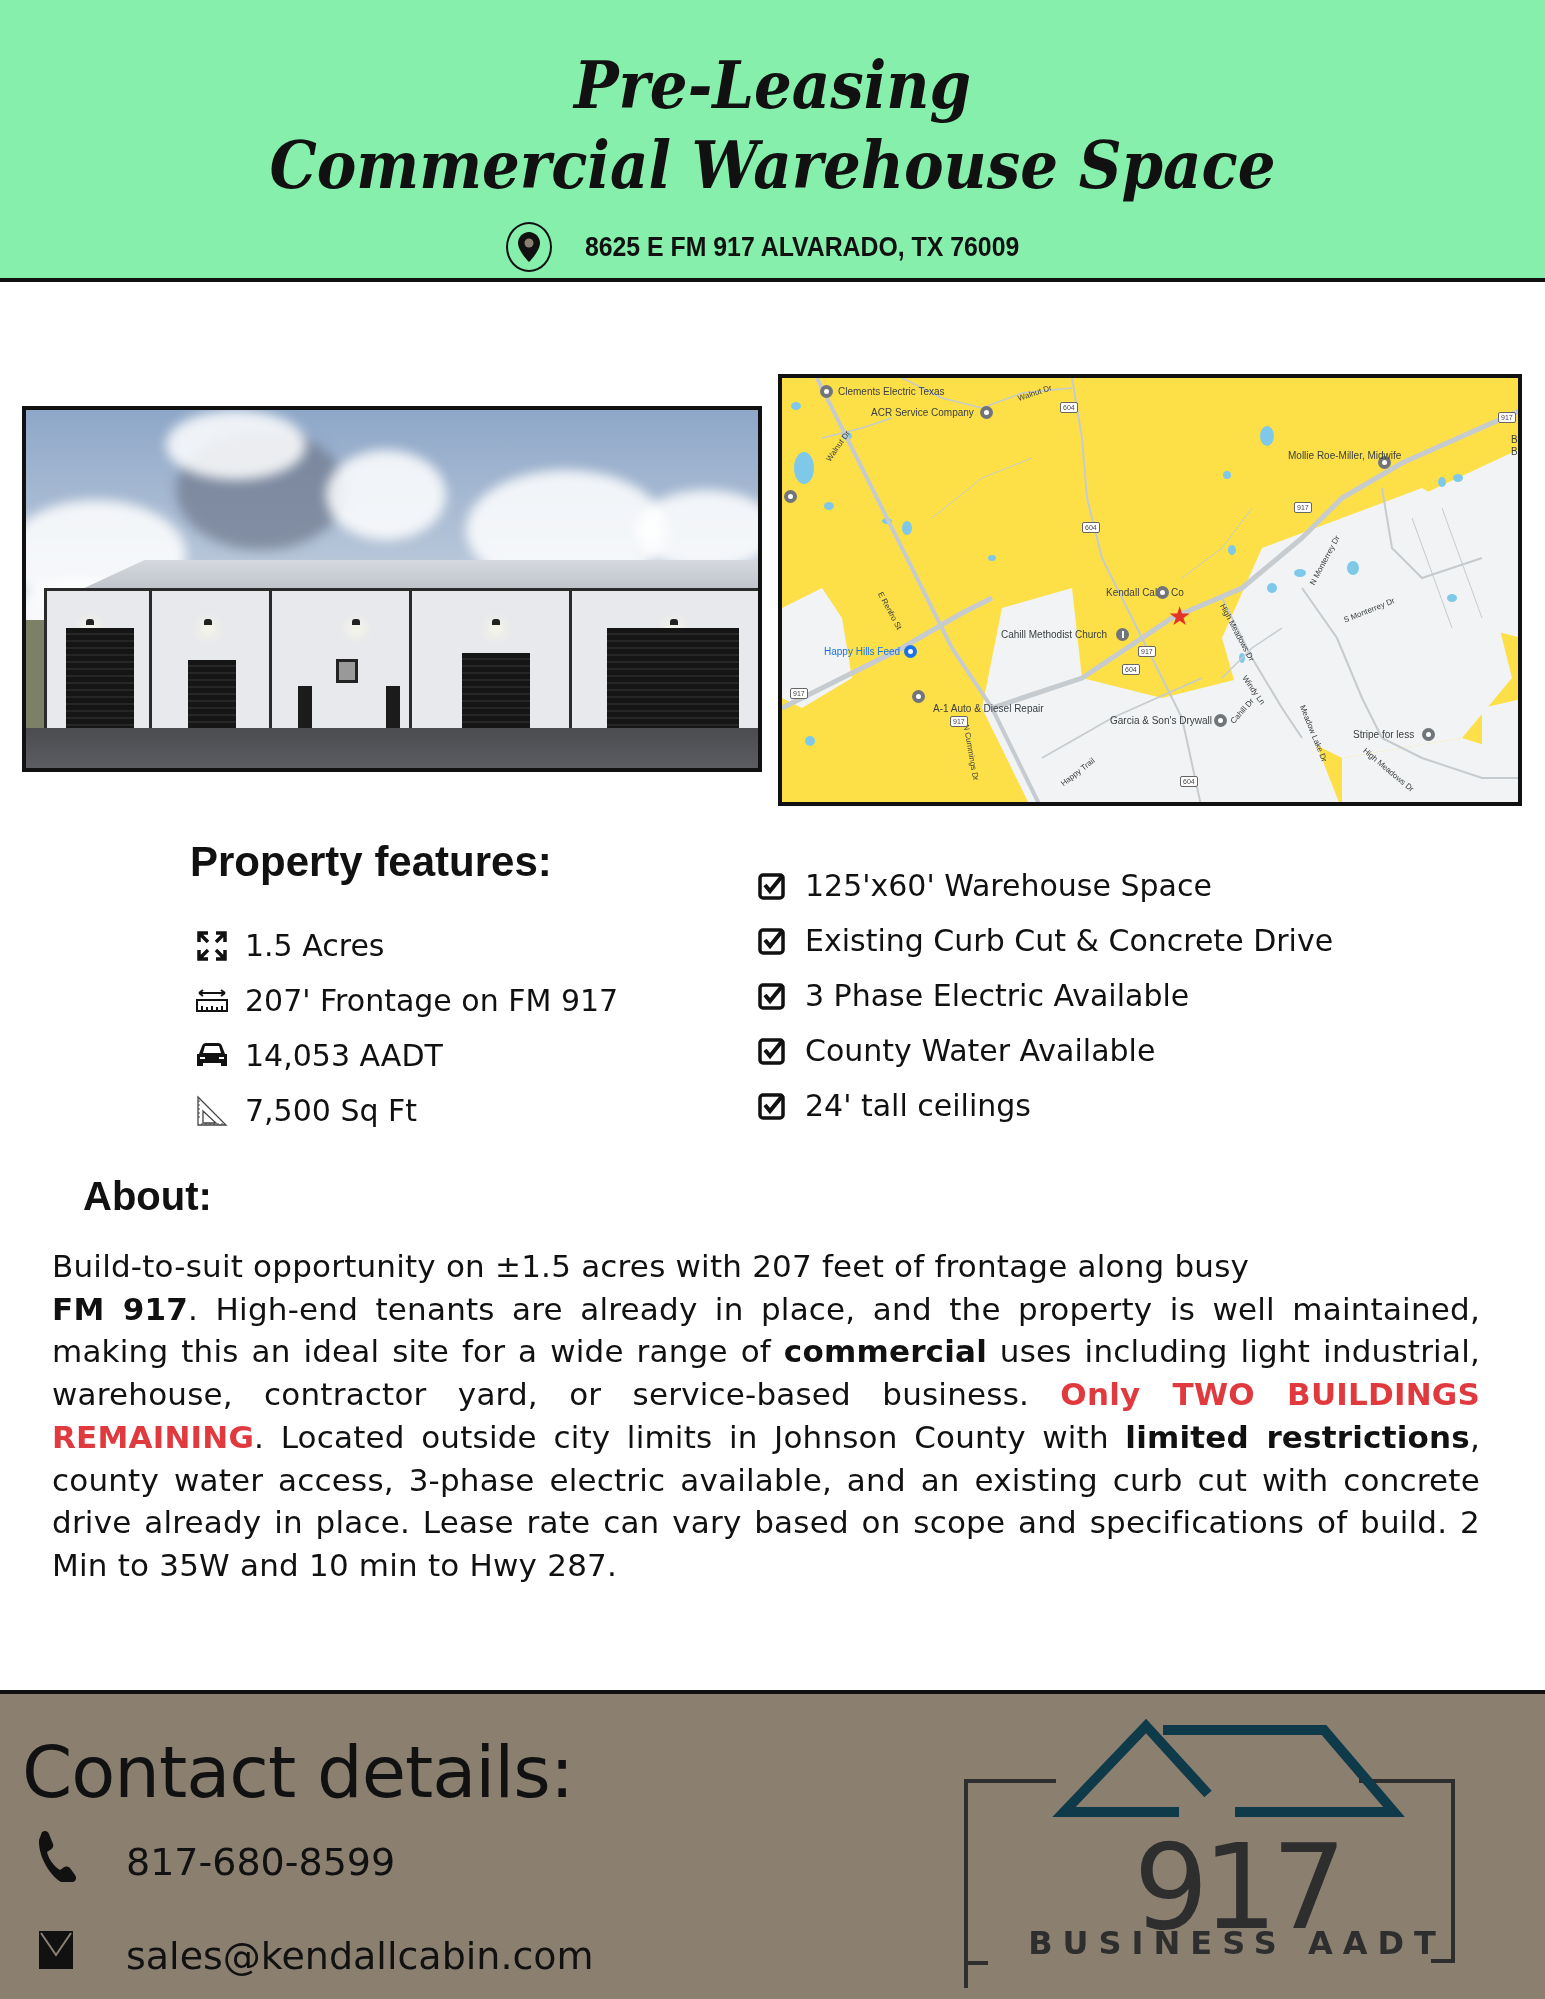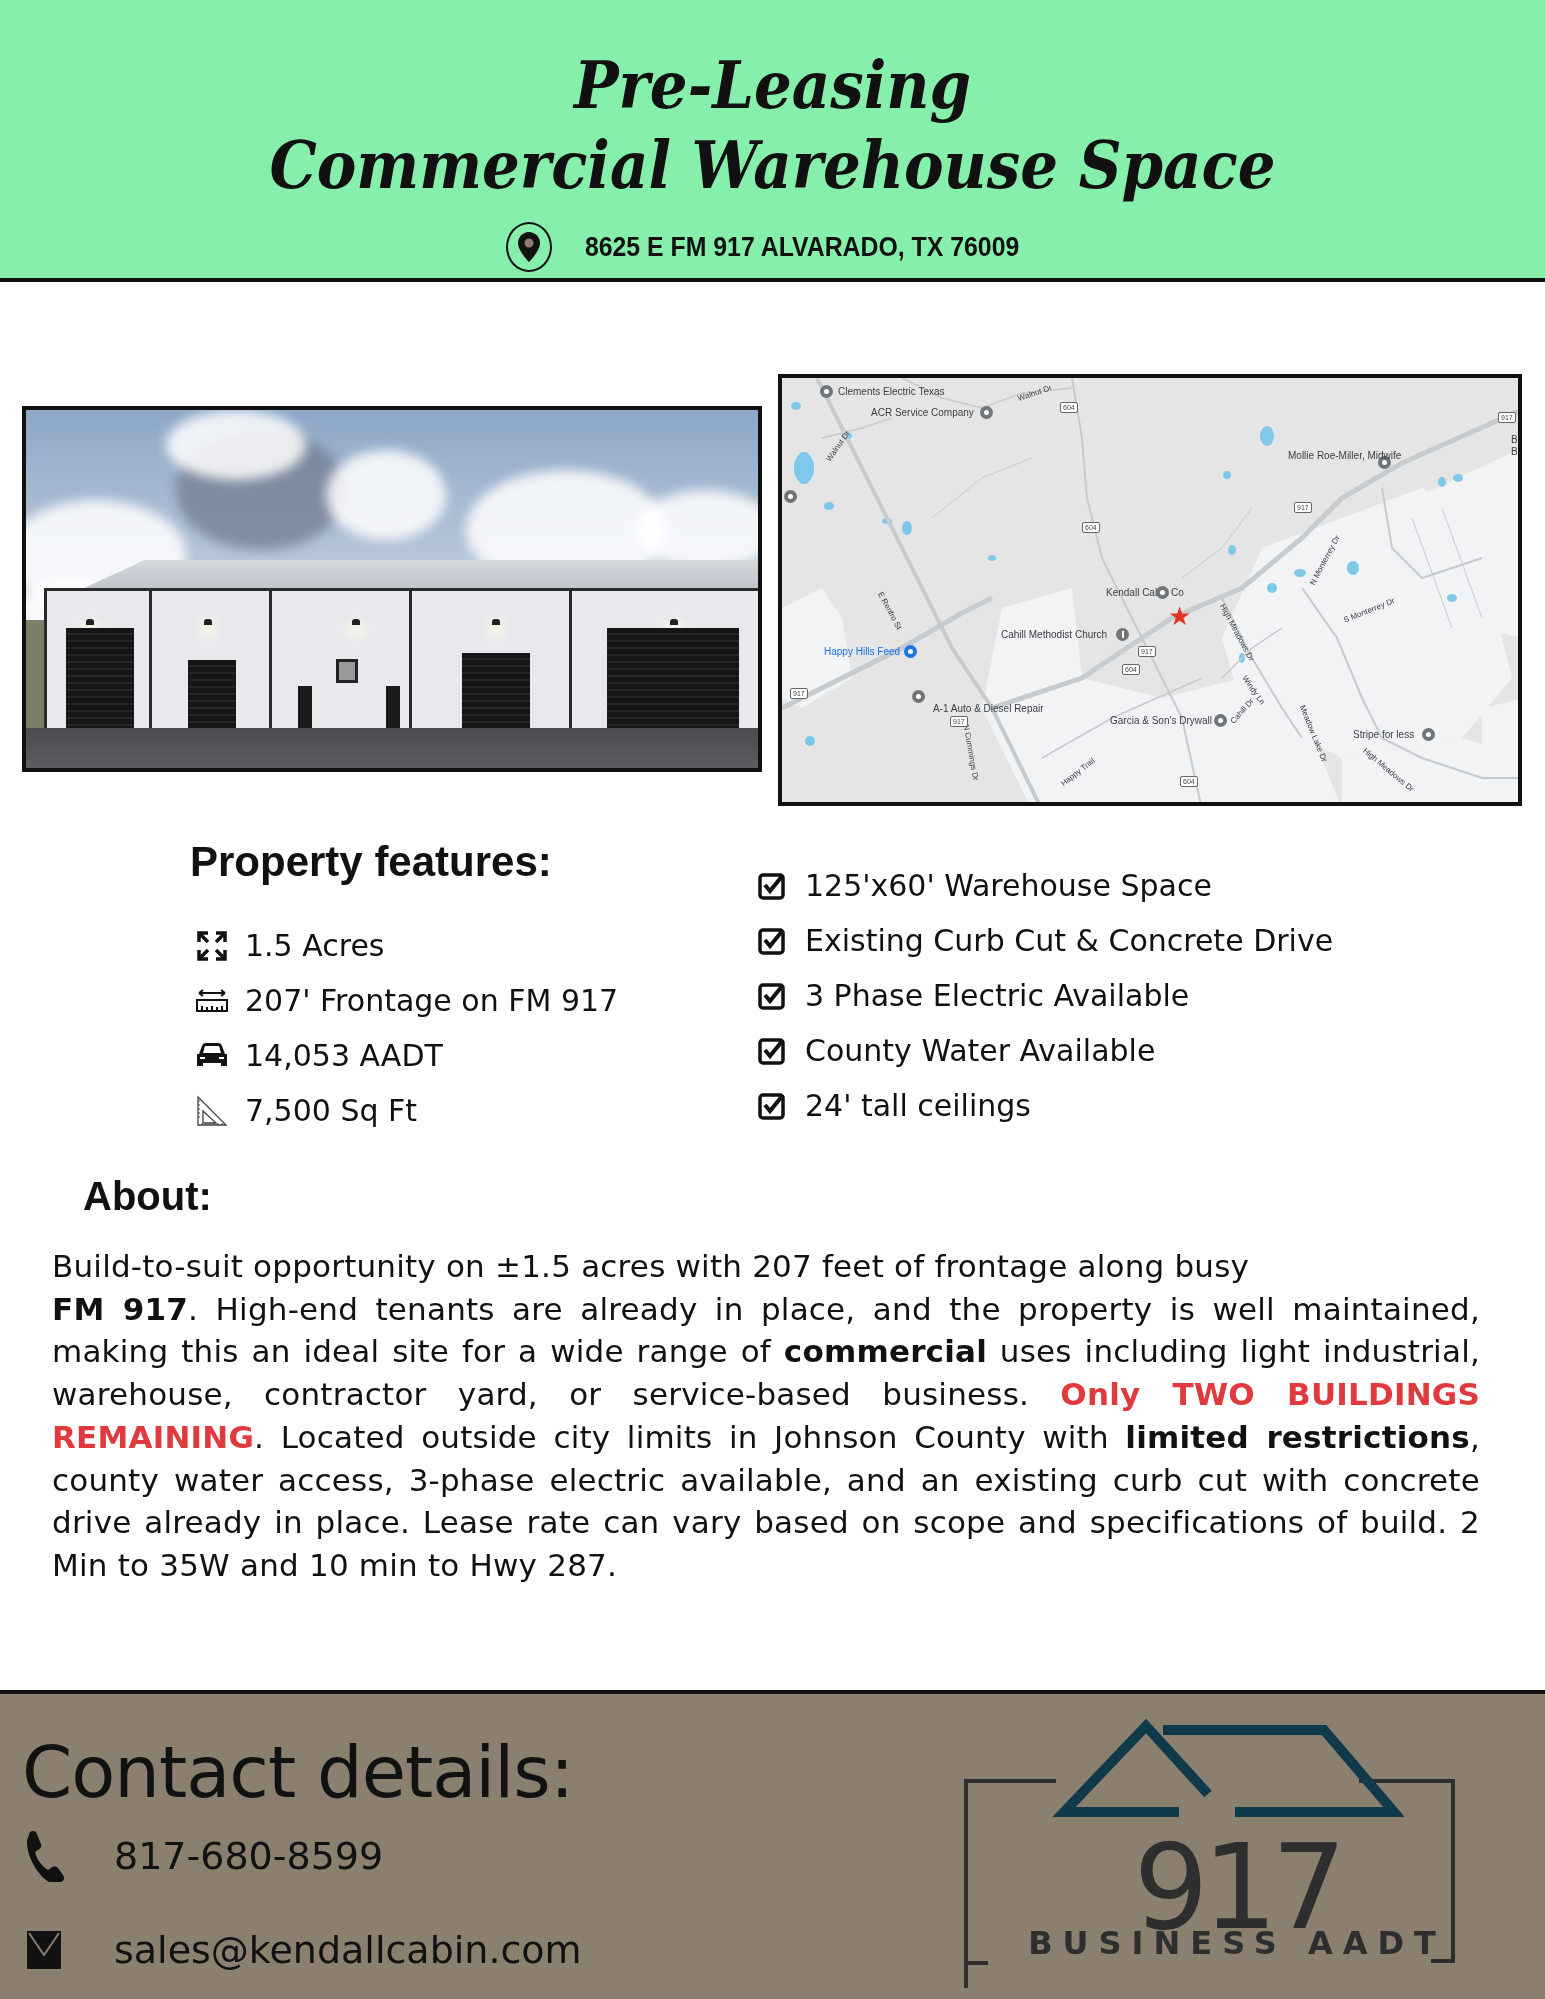--- a/index.html
+++ b/index.html
@@ -55,21 +55,21 @@
   .lamp { position: absolute; width: 8px; height: 6px; background: #222; border-radius: 3px 3px 0 0; box-shadow: 0 6px 12px 4px rgba(255,255,230,0.8); }
   .ground {
     position: absolute; left: 0; top: 318px; width: 100%; height: 48px;
     background: linear-gradient(180deg, #4a4c50, #5e6065);
   }
   .grass { position: absolute; left: 0; top: 210px; width: 22px; height: 110px; background: #7b8066; }
 
   
   .map {
     position: absolute; left: 778px; top: 374px; width: 744px; height: 432px;
-    border: 4px solid #111; overflow: hidden; background: #e5e5e5;
+    border: 4px solid #111; overflow: hidden; background: #fde047;
   }
   .map svg { position: absolute; left: 0; top: 0; }
   .map-label {
     position: absolute; font-family: "Liberation Sans", sans-serif; font-size: 10px;
     color: #3c4043; white-space: nowrap; line-height: 12px;
   }
   .map-label.blue { color: #1a73e8; }
   .poi {
     position: absolute; width: 13px; height: 13px; border-radius: 50%;
     background: #70757a; border: 0; display: flex; align-items: center; justify-content: center;
@@ -113,21 +113,21 @@
 
   
   .footer {
     position: absolute; left: 0; top: 1690px; width: 1545px; height: 309px;
     background: #8b7f70; border-top: 4px solid #111;
   }
   .contact-title {
     position: absolute; left: 22px; top: 36px; font-family: "DejaVu Sans", sans-serif;
     font-size: 72px; color: #111; letter-spacing: -1px;
   }
-  .contact-row { position: absolute; left: 16px; display: flex; align-items: center; }
+  .contact-row { position: absolute; left: 28px; display: flex; align-items: flex-end; }
   .contact-row .ico { width: 56px; height: 56px; display: flex; align-items: center; justify-content: center; margin-right: 42px; }
   .contact-row .txt { font-family: "DejaVu Sans", sans-serif; font-size: 38px; color: #111; }
   .logo { position: absolute; left: 962px; top: 24px; width: 550px; height: 270px; }
   .logo-num {
     position: absolute; left: 0; width: 100%; top: 100px; text-align: center;
     font-family: "DejaVu Sans", sans-serif; font-size: 118px; color: #2e2e2e; letter-spacing: -6px;
   }
   .logo-sub {
     position: absolute; left: 0; width: 100%; top: 206px; text-align: center;
     font-family: "DejaVu Sans", sans-serif; font-weight: bold; font-size: 32px; color: #2e2e2e; letter-spacing: 10px;

